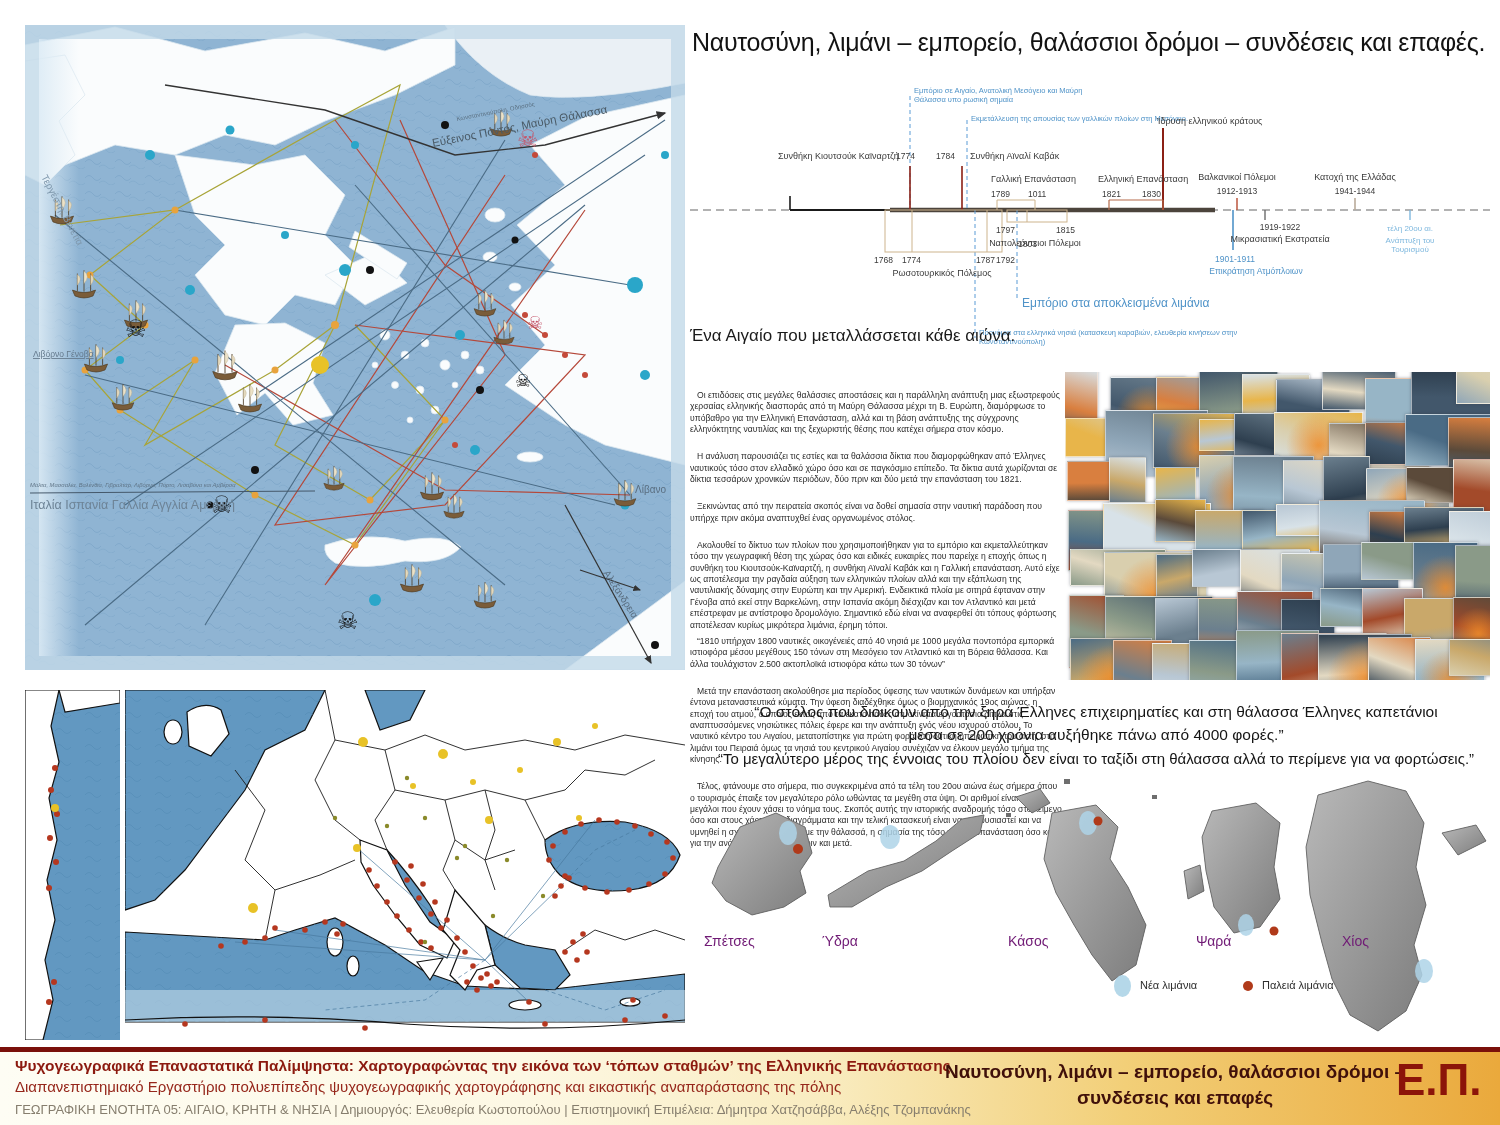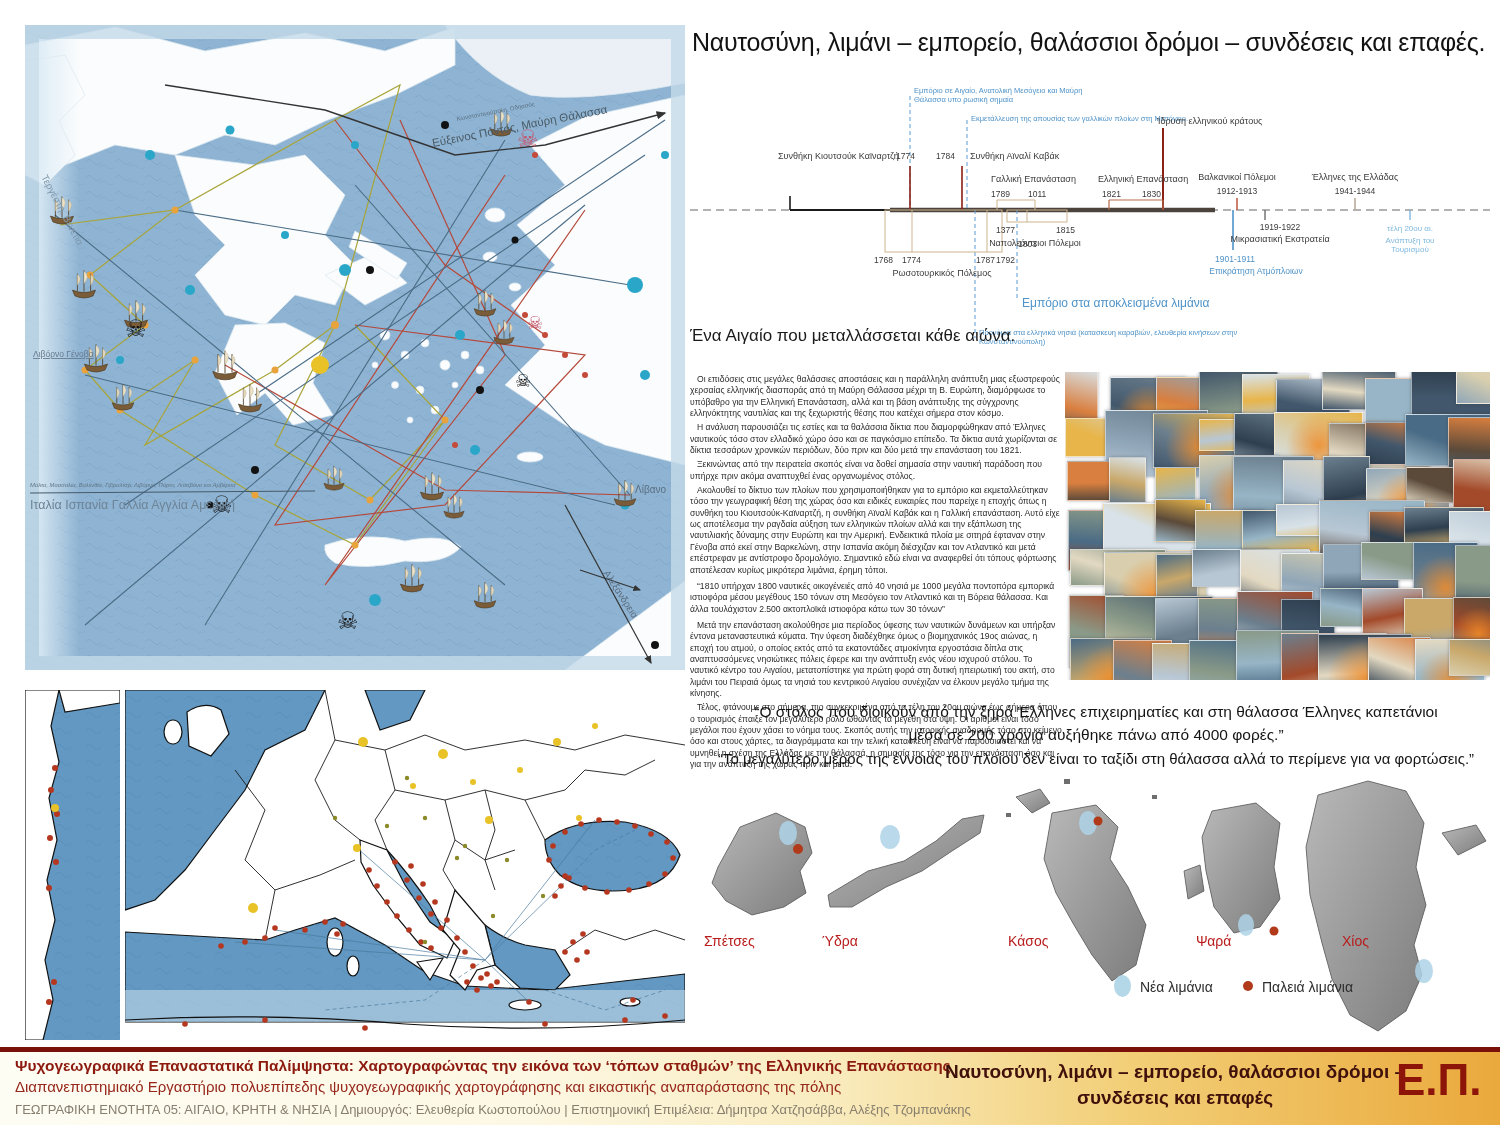--- a/index.html
+++ b/index.html
@@ -6,25 +6,25 @@
   #poster{position:relative;width:1500px;height:1125px;background:#ffffff;overflow:hidden;margin:0 auto;}
   .abs{position:absolute;}
   .tl-label{position:absolute;font-size:9px;color:#3a3a3a;white-space:nowrap;}
   .tl-year{position:absolute;font-size:8.5px;color:#3a3a3a;white-space:nowrap;}
   .tl-blue{position:absolute;font-size:7.5px;color:#4f93c8;line-height:1.25;}
   .tl-lblue{position:absolute;font-size:8px;color:#7fb8de;text-align:center;}
   .tl-center{text-align:center;transform:translateX(-50%);}
   .poster-title{position:absolute;left:692px;top:28px;width:800px;font-size:25px;color:#121212;letter-spacing:-0.3px;}
   .aegean-heading{position:absolute;font-size:17px;color:#1a1a1a;}
   .article{position:absolute;left:690px;top:374px;width:372px;font-size:8.6px;line-height:1.32;color:#2b2b2b;}
-  .article p{margin:0 0 3px 0;text-indent:7px;}
+  .article p{margin:16px 0 3px 0;text-indent:7px;}
   .article p.quote{margin:5px 0;}
   .big-quote{position:absolute;left:700px;width:792px;text-align:center;color:#151515;font-weight:500;}
-  .island-label{position:absolute;font-size:14px;color:#b91c1c;}
-  .legend-text{position:absolute;font-size:14px;color:#2e2e2e;}
+  .island-label{position:absolute;font-size:14px;color:#701a75;}
+  .legend-text{position:absolute;font-size:11px;color:#2e2e2e;}
   .legend-ellipse{position:absolute;width:17px;height:22px;border-radius:50%;}
   .legend-dot{position:absolute;width:10px;height:10px;border-radius:50%;}
   #footer{position:absolute;left:0;top:1047px;width:1500px;height:78px;
     background:linear-gradient(90deg,#fefdf4 0%,#fdf8e4 35%,#f9ecc0 55%,#f2cf78 75%,#eaa93c 100%);}
   #footer-bar{position:absolute;left:0;top:0;width:100%;height:5px;background:#7a100a;}
   .footer-l1{position:absolute;left:15px;top:10px;font-size:15.5px;font-weight:bold;color:#8c1a0f;white-space:nowrap;}
   .footer-l2{position:absolute;left:15px;top:31px;font-size:15px;color:#96271b;white-space:nowrap;}
   .footer-l3{position:absolute;left:15px;top:55px;font-size:13px;color:#867e6e;white-space:nowrap;}
   .footer-rt{position:absolute;left:940px;top:12px;width:470px;text-align:center;font-size:19px;font-weight:bold;color:#40100a;line-height:1.35;}
   .footer-logo{position:absolute;left:1396px;top:8px;font-size:44px;font-weight:bold;color:#8c1409;}
@@ -439,23 +439,23 @@
     <div class="tl-label" style="left:280px;top:73px">Συνθήκη Αϊναλί Καβάκ</div>
     <div class="tl-label" style="left:301px;top:96px">Γαλλική Επανάσταση</div>
     <div class="tl-year" style="left:301px;top:111px">1789</div>
     <div class="tl-year" style="left:338px;top:111px">1011</div>
     <div class="tl-label" style="left:408px;top:96px">Ελληνική Επανάσταση</div>
     <div class="tl-year" style="left:412px;top:111px">1821</div>
     <div class="tl-year" style="left:452px;top:111px">1830</div>
     <div class="tl-label" style="left:467px;top:38px">Ίδρυση ελληνικού κράτους</div>
     <div class="tl-label tl-center" style="left:547px;top:94px">Βαλκανικοί Πόλεμοι</div>
     <div class="tl-year tl-center" style="left:547px;top:108px">1912-1913</div>
-    <div class="tl-label tl-center" style="left:665px;top:94px">Έλληνες της Ελλάδας</div>
+    <div class="tl-label tl-center" style="left:665px;top:94px">Κατοχή της Ελλάδας</div>
     <div class="tl-year tl-center" style="left:665px;top:108px">1941-1944</div>
-    <div class="tl-year" style="left:306px;top:147px">1377</div>
+    <div class="tl-year" style="left:306px;top:147px">1797</div>
     <div class="tl-year" style="left:328px;top:161px">1803</div>
     <div class="tl-year" style="left:366px;top:147px">1815</div>
     <div class="tl-label tl-center" style="left:345px;top:160px">Ναπολεόντειοι Πόλεμοι</div>
     <div class="tl-year" style="left:184px;top:177px">1768</div>
     <div class="tl-year" style="left:212px;top:177px">1774</div>
     <div class="tl-year" style="left:286px;top:177px">1787</div>
     <div class="tl-year" style="left:306px;top:177px">1792</div>
     <div class="tl-label tl-center" style="left:252px;top:190px">Ρωσοτουρκικός Πόλεμος</div>
     <div class="tl-year tl-center" style="left:590px;top:144px">1919-1922</div>
     <div class="tl-label tl-center" style="left:590px;top:156px">Μικρασιατική Εκστρατεία</div>

